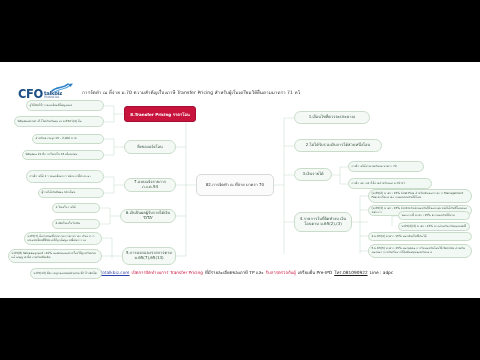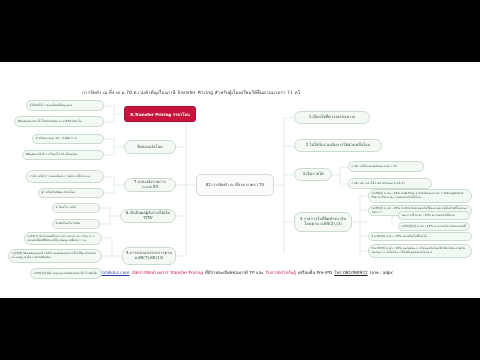--- a/index.html
+++ b/index.html
@@ -106,20 +106,32 @@
 <body>
 
 <div id="stage">
 
   <div class="bar top"></div>
   <div class="bar bottom"></div>
 
   <div id="slide">
 
     <div id="header">
+      <div id="logo">
+        <span class="cfo">CFO</span>
+        <span class="block">
+          <span class="b1">talkbiz</span>
+          <span class="b2">FINANCIAL</span>
+        </span>
+        <svg class="swoosh" viewBox="0 0 24 10">
+          <path d="M1 8 C 6 3, 12 6, 17 1" stroke="#2f7fc4" stroke-width="1.6" fill="none" stroke-linecap="round"></path>
+          <path d="M4 9 C 9 5, 14 7, 19 2.5" stroke="#5aa9e0" stroke-width="1.2" fill="none" stroke-linecap="round"></path>
+          <path d="M17 1 L 22 0.5 L 19.5 4 Z" fill="#2f7fc4"></path>
+        </svg>
+      </div>
       <div id="headline">การจัดทำ ณ ที่จ่าย ม.70 ความสำคัญเรื่องภาษี Transfer Pricing สำหรับผู้เริ่มเตรียมให้ยื่นตามมาตรา 71 ทวิ</div>
     </div>
 
     <div id="map">
 
       <svg id="links" viewBox="0 0 480 155" preserveAspectRatio="none">
         <g stroke="#cfe0d2" stroke-width="0.6" fill="none">
 
           <path d="M196 81 L186 81"></path>
           <path d="M186 10 L186 152"></path>

